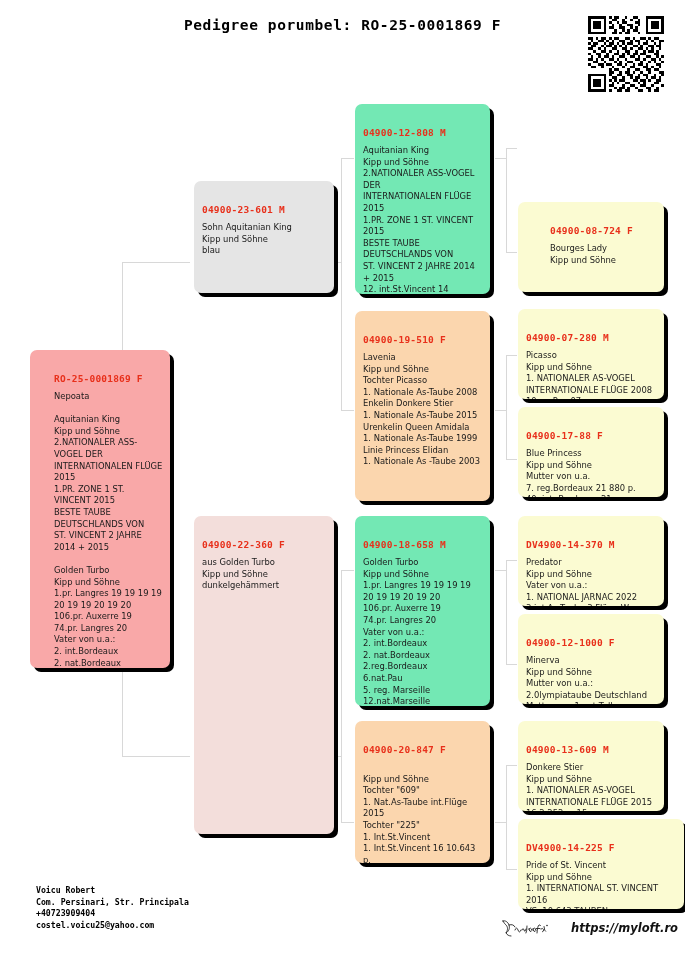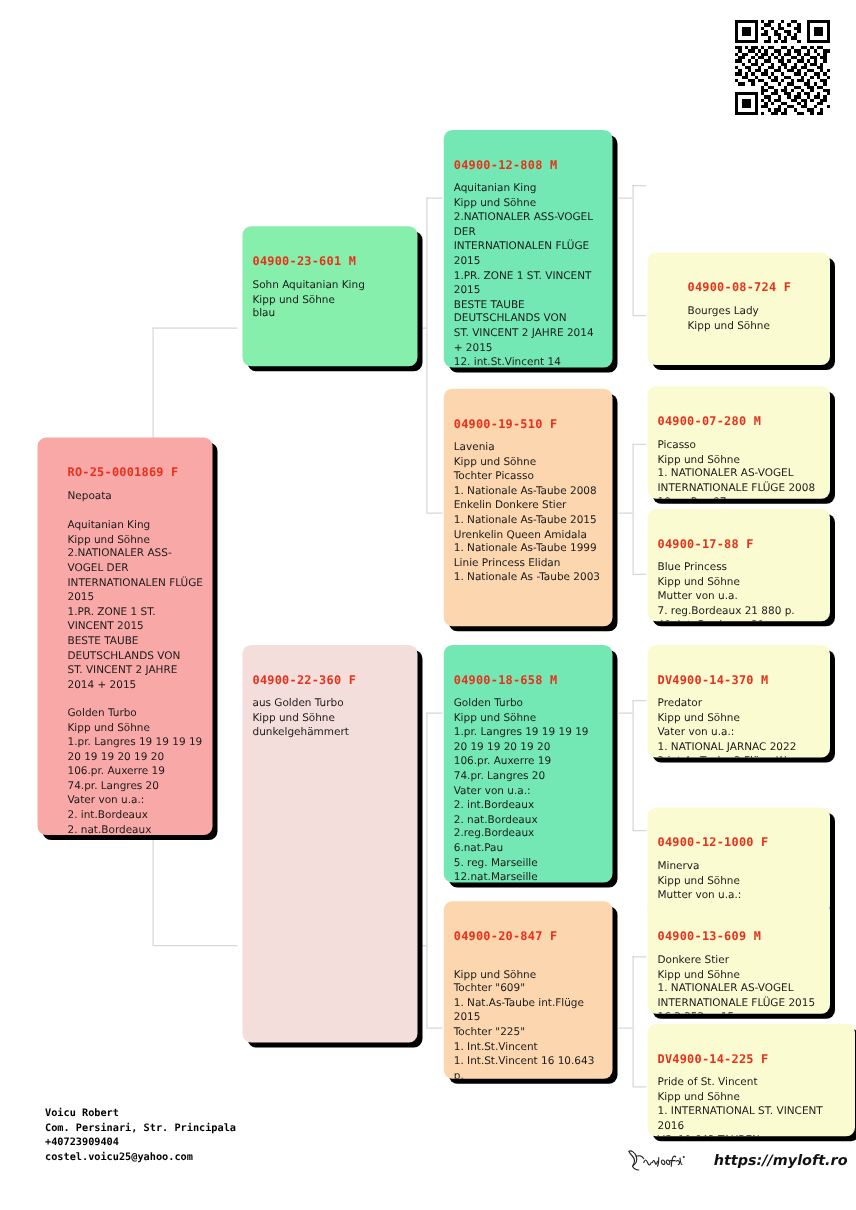--- a/index.html
+++ b/index.html
@@ -67,21 +67,21 @@
     font-family: "DejaVu Sans", sans-serif;
     font-size: 8.4px;
     line-height: 11.6px;
     color: #1a1a1a;
     white-space: pre-wrap;
     word-break: break-word;
   }
 
   
   .c-rose   { background: #f9a8a8; padding-left: 24px; }
-  .c-cyan   { background: #86efac; }
+  .c-cyan   { background: #e5e5e5; }
   .c-pinkl  { background: #f3dedb; }
   .c-green  { background: #73e8b4; }
   .c-orange { background: #fbd6ae; }
   .c-yellow { background: #fbfbd2; }
 
   
   .footer-contact {
     position: absolute;
     left: 36px; top: 885px;
     font-family: "DejaVu Sans Mono", monospace;
@@ -106,20 +106,21 @@
     font-size: 11.5px;
     color: #111;
     white-space: nowrap;
   }
 </style>
 </head>
 <body>
 
 <div id="page">
 
+  <div class="title">Pedigree porumbel: RO-25-0001869 F</div>
 
   <div class="qr">
     <svg width="76" height="76" viewBox="0 0 29 29" shape-rendering="crispEdges">
       <rect width="29" height="29" fill="#fff"></rect>
       <g fill="#000">
         <rect x="0" y="0" width="7" height="1"></rect>
           <rect x="0" y="6" width="7" height="1"></rect>
         <rect x="0" y="0" width="1" height="7"></rect>
           <rect x="6" y="0" width="1" height="7"></rect>
         <rect x="2" y="2" width="3" height="3"></rect>
@@ -494,21 +495,21 @@
 
   <div class="card c-yellow" style="left:518px; top:516px; width:146px; height:90px;">
     <div class="reg">DV4900-14-370 M</div>
     <div class="body">Predator
 Kipp und Söhne
 Vater von u.a.:
 1. NATIONAL JARNAC 2022
 3.int.As-Taube 3 Flüge W</div>
   </div>
 
-  <div class="card c-yellow" style="left:518px; top:646px; width:146px; height:90px;">
+  <div class="card c-yellow" style="left:518px; top:614px; width:146px; height:90px;">
     <div class="reg">04900-12-1000 F</div>
     <div class="body">Minerva
 Kipp und Söhne
 Mutter von u.a.:
 2.0lympiataube Deutschland
 Mutter von 1.nat.Tulle</div>
   </div>
 
   <div class="card c-yellow" style="left:518px; top:721px; width:146px; height:90px;">
     <div class="reg">04900-13-609 M</div>

